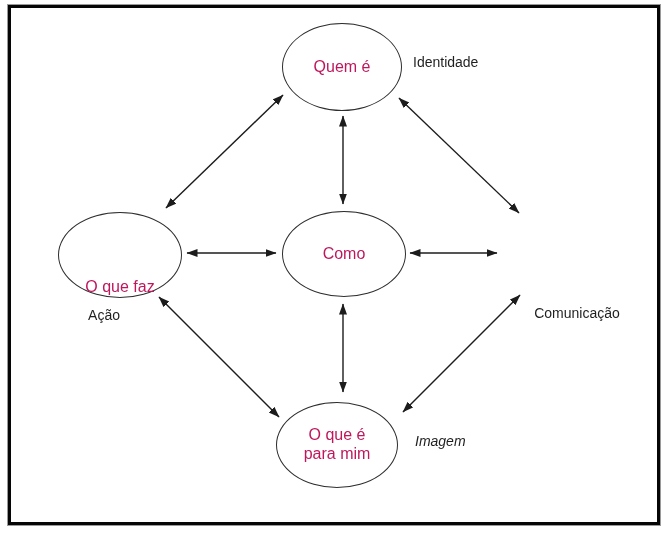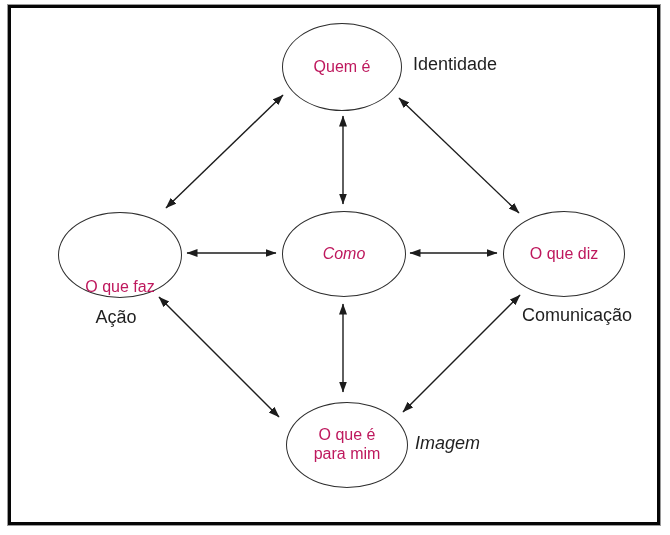--- a/index.html
+++ b/index.html
@@ -50,21 +50,21 @@
     text-align: center;
   }
   .node-label {
     font-size: 16px;
     line-height: 1.18;
     white-space: pre-line;
     color: #be185d;
   }
   .annotation {
     position: absolute;
-    font-size: 18px;
+    font-size: 14px;
     line-height: 1.1;
     white-space: nowrap;
     color: #1f1f1f;
   }
   .annotation.centered {
     transform: translateX(-50%);
   }
   .caption {
     position: absolute;
     left: 344px;
@@ -97,27 +97,24 @@
       <line x1="343" y1="304" x2="343" y2="392" marker-end="url(#ah)" marker-start="url(#ah)"></line>
       <line x1="520" y1="295" x2="403" y2="412" marker-end="url(#ah)" marker-start="url(#ah)"></line>
     </svg>
 
 <div class="node" style="left: 282px; top: 23px; width: 120px; height: 88px;">
       <span class="node-label">Quem é</span>
     </div>
     <div class="node" style="left: 58px; top: 212px; width: 124px; height: 86px; align-items: flex-end;">
       <span class="node-label">O que faz</span>
     </div>
-    <div class="node" style="left: 282px; top: 211px; width: 124px; height: 86px; font-style: italic;">
+    <div class="node" style="left: 282px; top: 211px; width: 124px; height: 86px;">
       <span class="node-label">Como</span>
     </div>
-    <div class="node" style="left: 503px; top: 211px; width: 122px; height: 86px;">
-      <span class="node-label">O que diz</span>
-    </div>
-    <div class="node" style="left: 286px; top: 402px; width: 122px; height: 86px;">
+    <div class="node" style="left: 276px; top: 402px; width: 122px; height: 86px;">
       <span class="node-label">O que é
 para mim</span>
     </div>
     <div class="annotation" style="left: 413px; top: 55px;">Identidade</div>
-    <div class="annotation centered" style="left: 116px; top: 308px; text-align: center;">Ação</div>
+    <div class="annotation centered" style="left: 104px; top: 308px; text-align: center;">Ação</div>
     <div class="annotation centered" style="left: 567px; top: 306px; margin-left: 10px;">Comunicação</div>
     <div class="annotation" style="left: 415px; top: 434px; font-style: italic;">Imagem</div>
   </div>
 
 </body></html>

